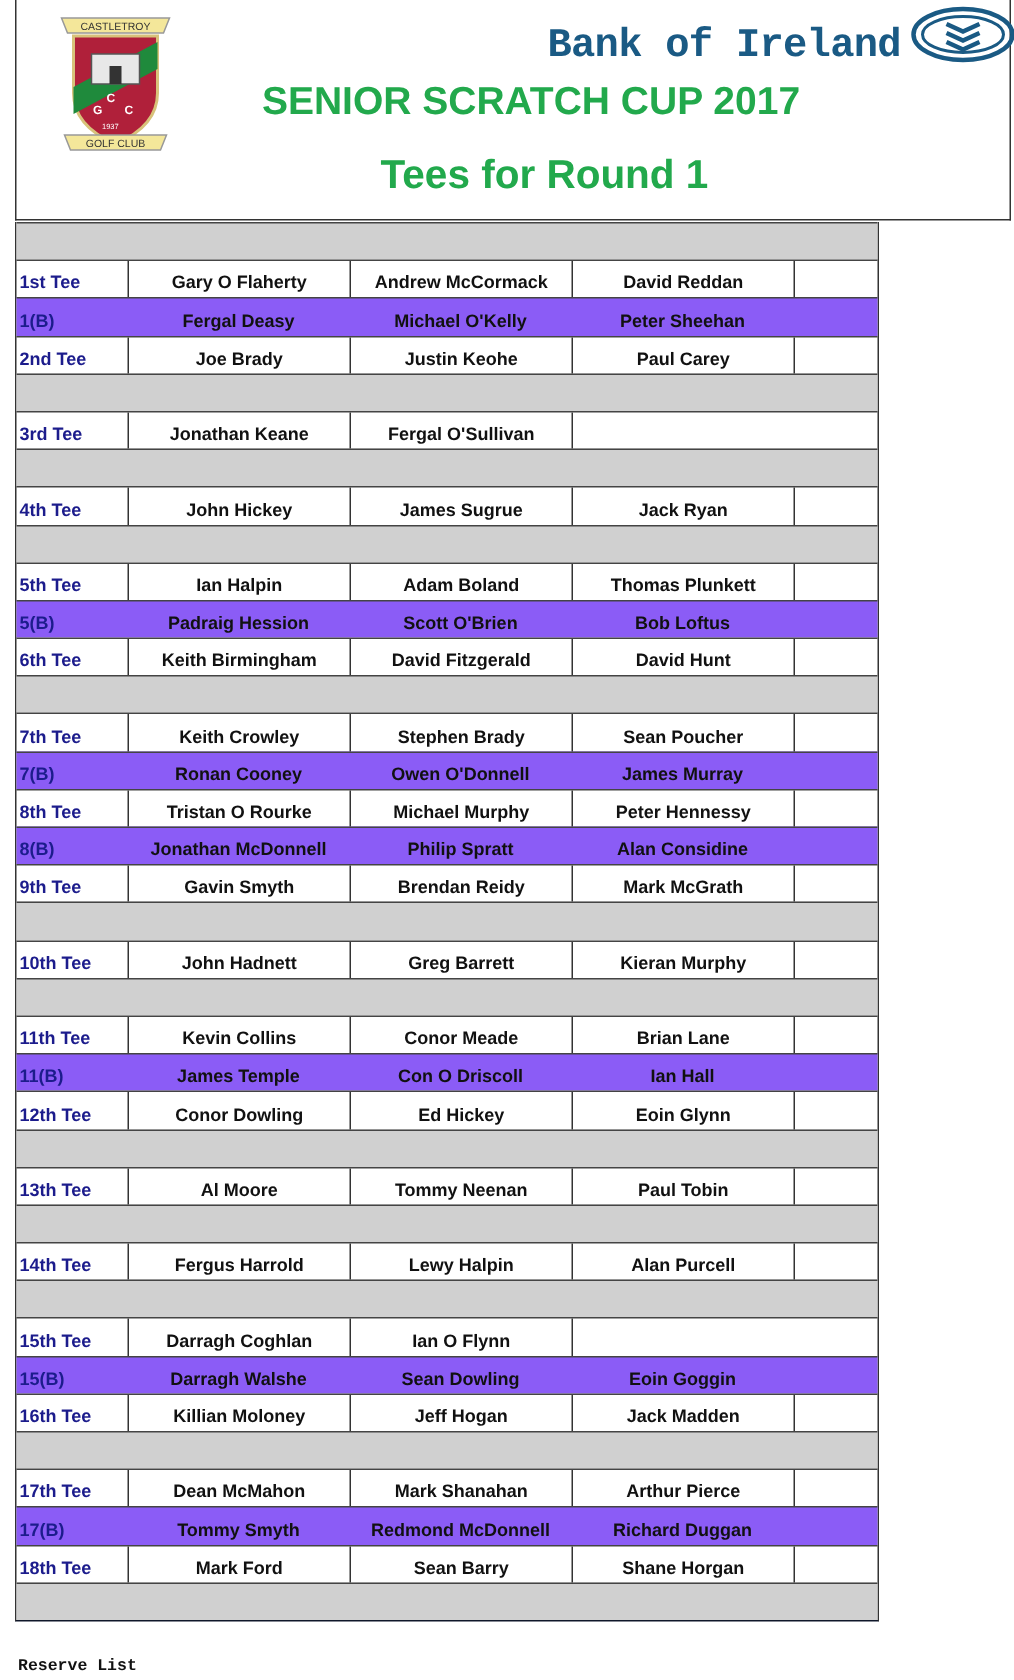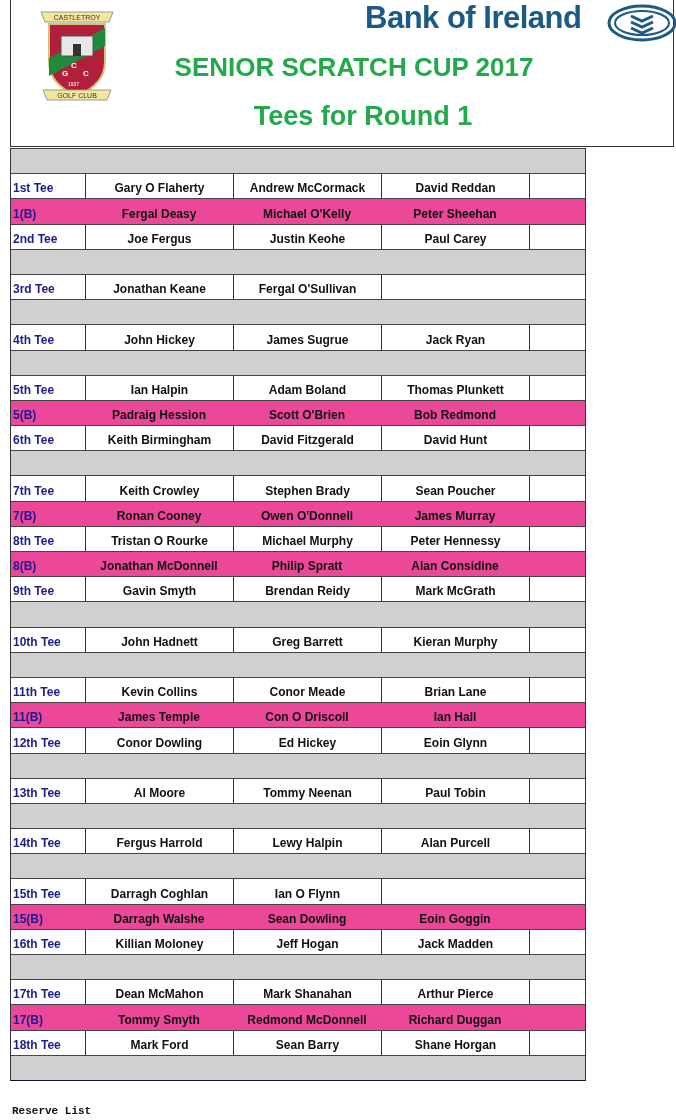--- a/index.html
+++ b/index.html
@@ -3,40 +3,40 @@
 <meta charset="utf-8">
 <style>
   html, body { margin: 0; padding: 0; background: #ffffff; }
   body { width: 676px; height: 1120px; position: relative; font-family: "Liberation Sans", sans-serif; overflow: hidden; }
   .header-box {
     position: absolute; left: 10px; top: 0; width: 664px; height: 147px;
     border: 1px solid #333; border-top: none; box-sizing: border-box; background: #fff;
   }
   .logo { position: absolute; left: 24px; top: 6px; width: 84px; height: 96px; }
   .bank-name {
-    position: absolute; left: 354px; top: 0; font-size: 31px; font-weight: bold;
-    color: #1a5a84; letter-spacing: -0.5px;
+    position: absolute; left: 354px; top: 16px; font-size: 27px; font-weight: bold;
+    color: #1a5a84; letter-spacing: -0.5px; font-family: Liberation Mono, monospace;
   }
   .bank-logo { position: absolute; left: 596px; top: 4px; width: 70px; height: 38px; }
   .title1 {
     position: absolute; left: 0; width: 686px; top: 52px; text-align: center;
     font-size: 26px; font-weight: bold; color: #22a94c;
   }
   .title2 {
     position: absolute; left: 0; width: 704px; top: 101px; text-align: center;
     font-size: 27px; font-weight: bold; color: #22a94c;
   }
   .table {
     position: absolute; left: 10px; top: 148px; width: 576px;
     border-left: 1px solid #333; border-right: 1px solid #333; border-bottom: 1px solid #0f172a;
     box-sizing: border-box;
   }
   .row { display: flex; height: 25.2px; border-top: 1px solid #444; box-sizing: border-box; }
   .row.gap { background: #d0d0d0; }
-  .row.alt { background: #ec4899; justify-content: space-between; }
+  .row.alt { background: #8b5cf6; justify-content: space-between; }
   .cell {
     box-sizing: border-box; font-size: 12px; font-weight: bold; color: #111;
     display: flex; align-items: flex-end; justify-content: center; padding-bottom: 3px;
   }
   .c0 { width: 74px; justify-content: flex-start; padding-left: 2px; color: #1c1c8c; }
   .c1 { width: 148px; }
   .c2 { width: 148px; }
   .c3 { width: 148px; }
   .c4 { flex: 1; }
   .row.tee .c1, .row.tee .c2, .row.tee .c3, .row.tee .c4 { border-left: 1px solid #333; }
@@ -83,21 +83,21 @@
     </div>
     <div class="row alt">
       <div class="cell c0">1(B)</div>
       <div class="cell c1">Fergal Deasy</div>
       <div class="cell c2">Michael O'Kelly</div>
       <div class="cell c3">Peter Sheehan</div>
       <div class="cell c4"></div>
     </div>
     <div class="row tee">
       <div class="cell c0">2nd Tee</div>
-      <div class="cell c1">Joe Fergus</div>
+      <div class="cell c1">Joe Brady</div>
       <div class="cell c2">Justin Keohe</div>
       <div class="cell c3">Paul Carey</div>
       <div class="cell c4"></div>
     </div>
     <div class="row gap"></div>
     <div class="row tee">
       <div class="cell c0">3rd Tee</div>
       <div class="cell c2">Jonathan Keane</div>
       <div class="cell c3">Fergal O'Sullivan</div>
       <div class="cell c4"></div>
@@ -115,21 +115,21 @@
       <div class="cell c0">5th Tee</div>
       <div class="cell c1">Ian Halpin</div>
       <div class="cell c2">Adam Boland</div>
       <div class="cell c3">Thomas Plunkett</div>
       <div class="cell c4"></div>
     </div>
     <div class="row alt">
       <div class="cell c0">5(B)</div>
       <div class="cell c1">Padraig Hession</div>
       <div class="cell c2">Scott O'Brien</div>
-      <div class="cell c3">Bob Redmond</div>
+      <div class="cell c3">Bob Loftus</div>
       <div class="cell c4"></div>
     </div>
     <div class="row tee">
       <div class="cell c0">6th Tee</div>
       <div class="cell c1">Keith Birmingham</div>
       <div class="cell c2">David Fitzgerald</div>
       <div class="cell c3">David Hunt</div>
       <div class="cell c4"></div>
     </div>
     <div class="row gap"></div>

